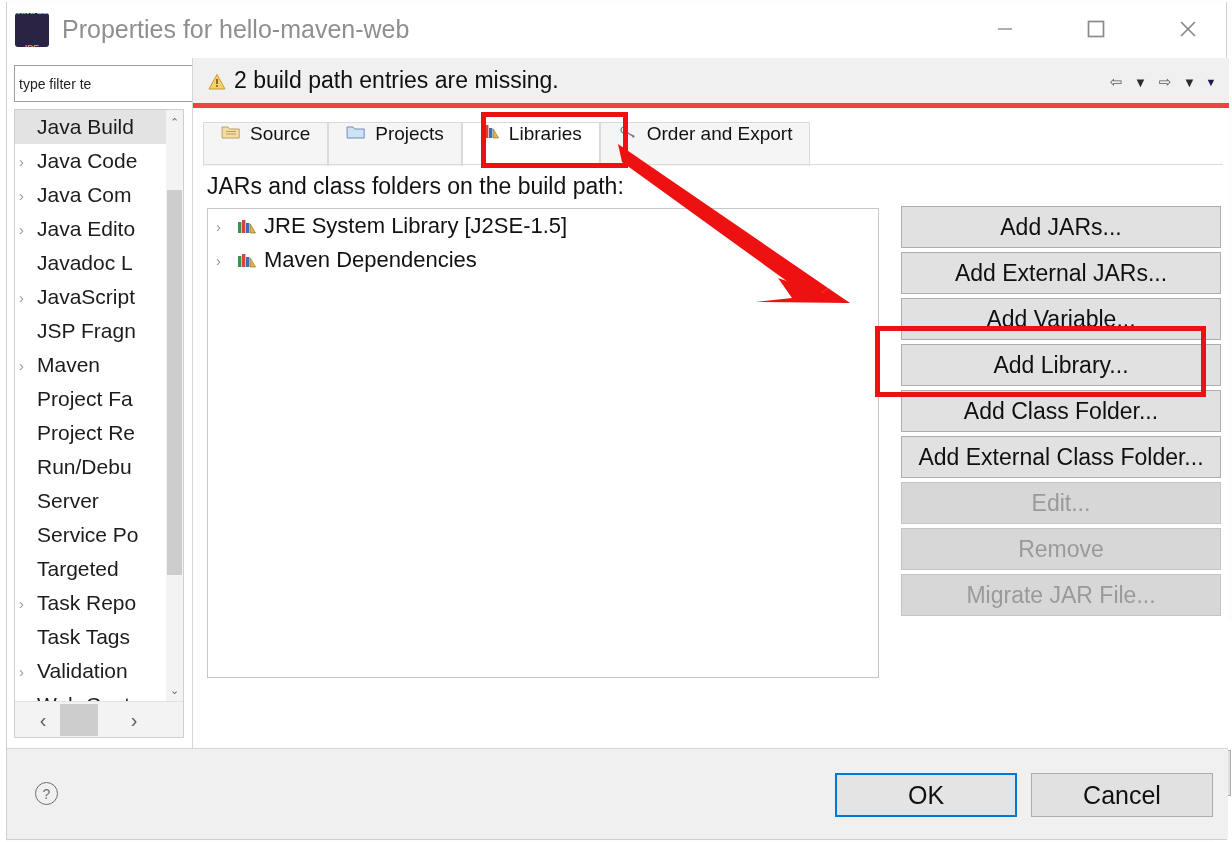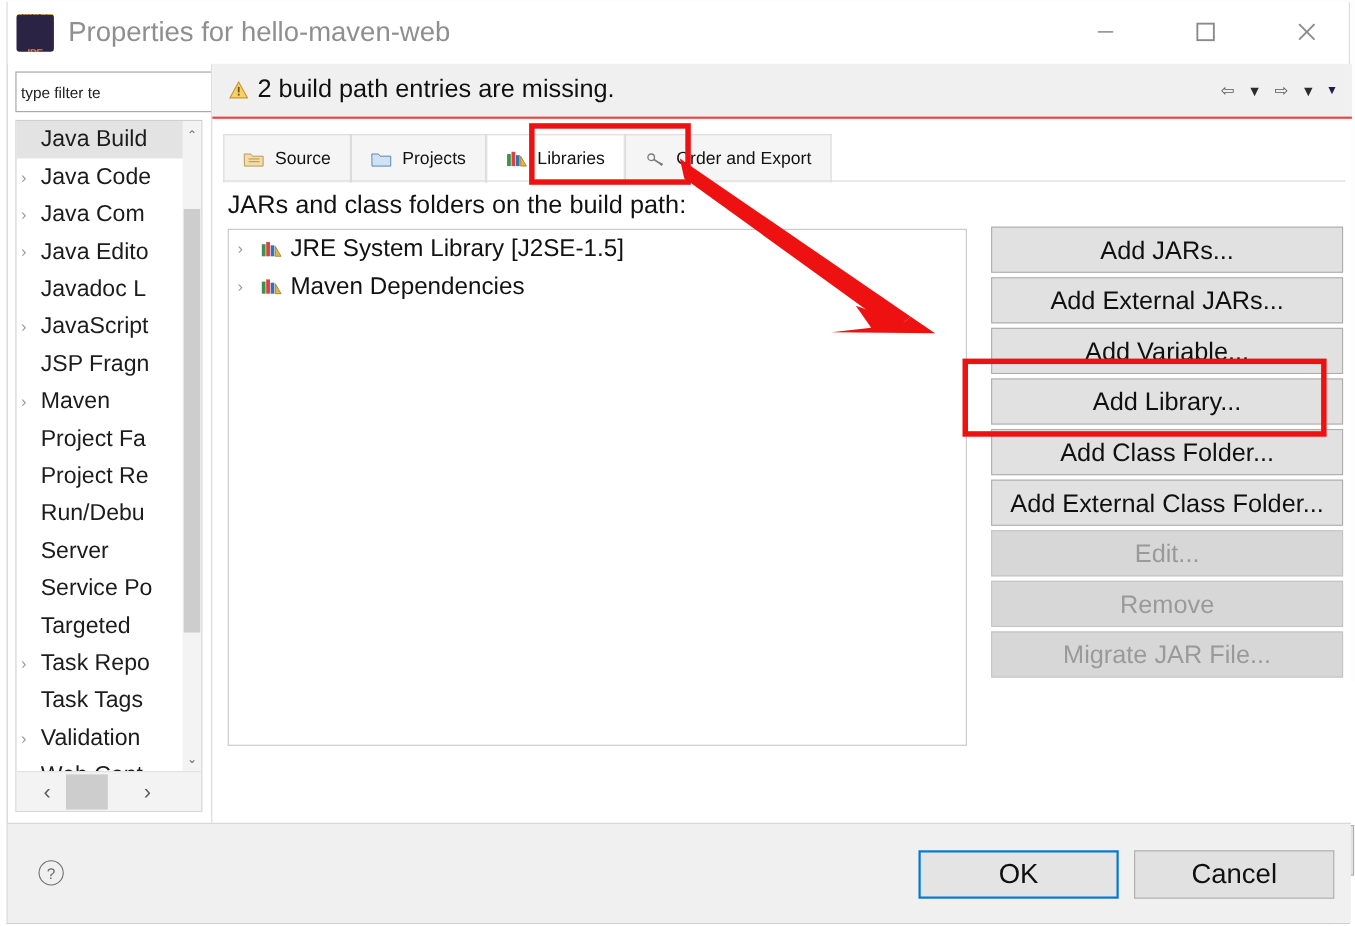--- a/index.html
+++ b/index.html
@@ -168,21 +168,21 @@
     width: 1036px; height: 690px;
     background: #ffffff;
     border-left: 1px solid #d6d6d6;
   }
 
   
   #msg-bar {
     position: absolute;
     left: 0; top: 0; width: 1036px; height: 50px;
     background: #f0f0f0;
-    border-bottom: 2px solid #ef4444;
+    border-bottom: 5px solid #ef4444;
   }
   #msg-warn-icon {
     position: absolute; left: 15px; top: 15px;
     width: 18px; height: 18px;
   }
   #msg-text {
     position: absolute; left: 41px; top: 9px;
     font-size: 23px; color: #101010; white-space: nowrap;
   }
   #nav-cluster {
@@ -198,23 +198,23 @@
 
   
   #tabstrip {
     position: absolute;
     left: 10px; top: 62px;
     width: 1020px; height: 46px;
     display: flex; align-items: flex-end;
   }
   .tab {
     height: 44px;
-    display: flex; align-items: center;
+    display: flex; align-items: flex-start;
     padding: 0 17px;
-    font-size: 16px;
+    font-size: 19px;
     color: #121212;
     background: #f5f5f5;
     border: 1px solid #dadada;
     border-bottom: none;
     white-space: nowrap;
     gap: 9px;
   }
   .tab .ticon { display: inline-block; width: 20px; height: 17px; }
 
   #tab-underline {

